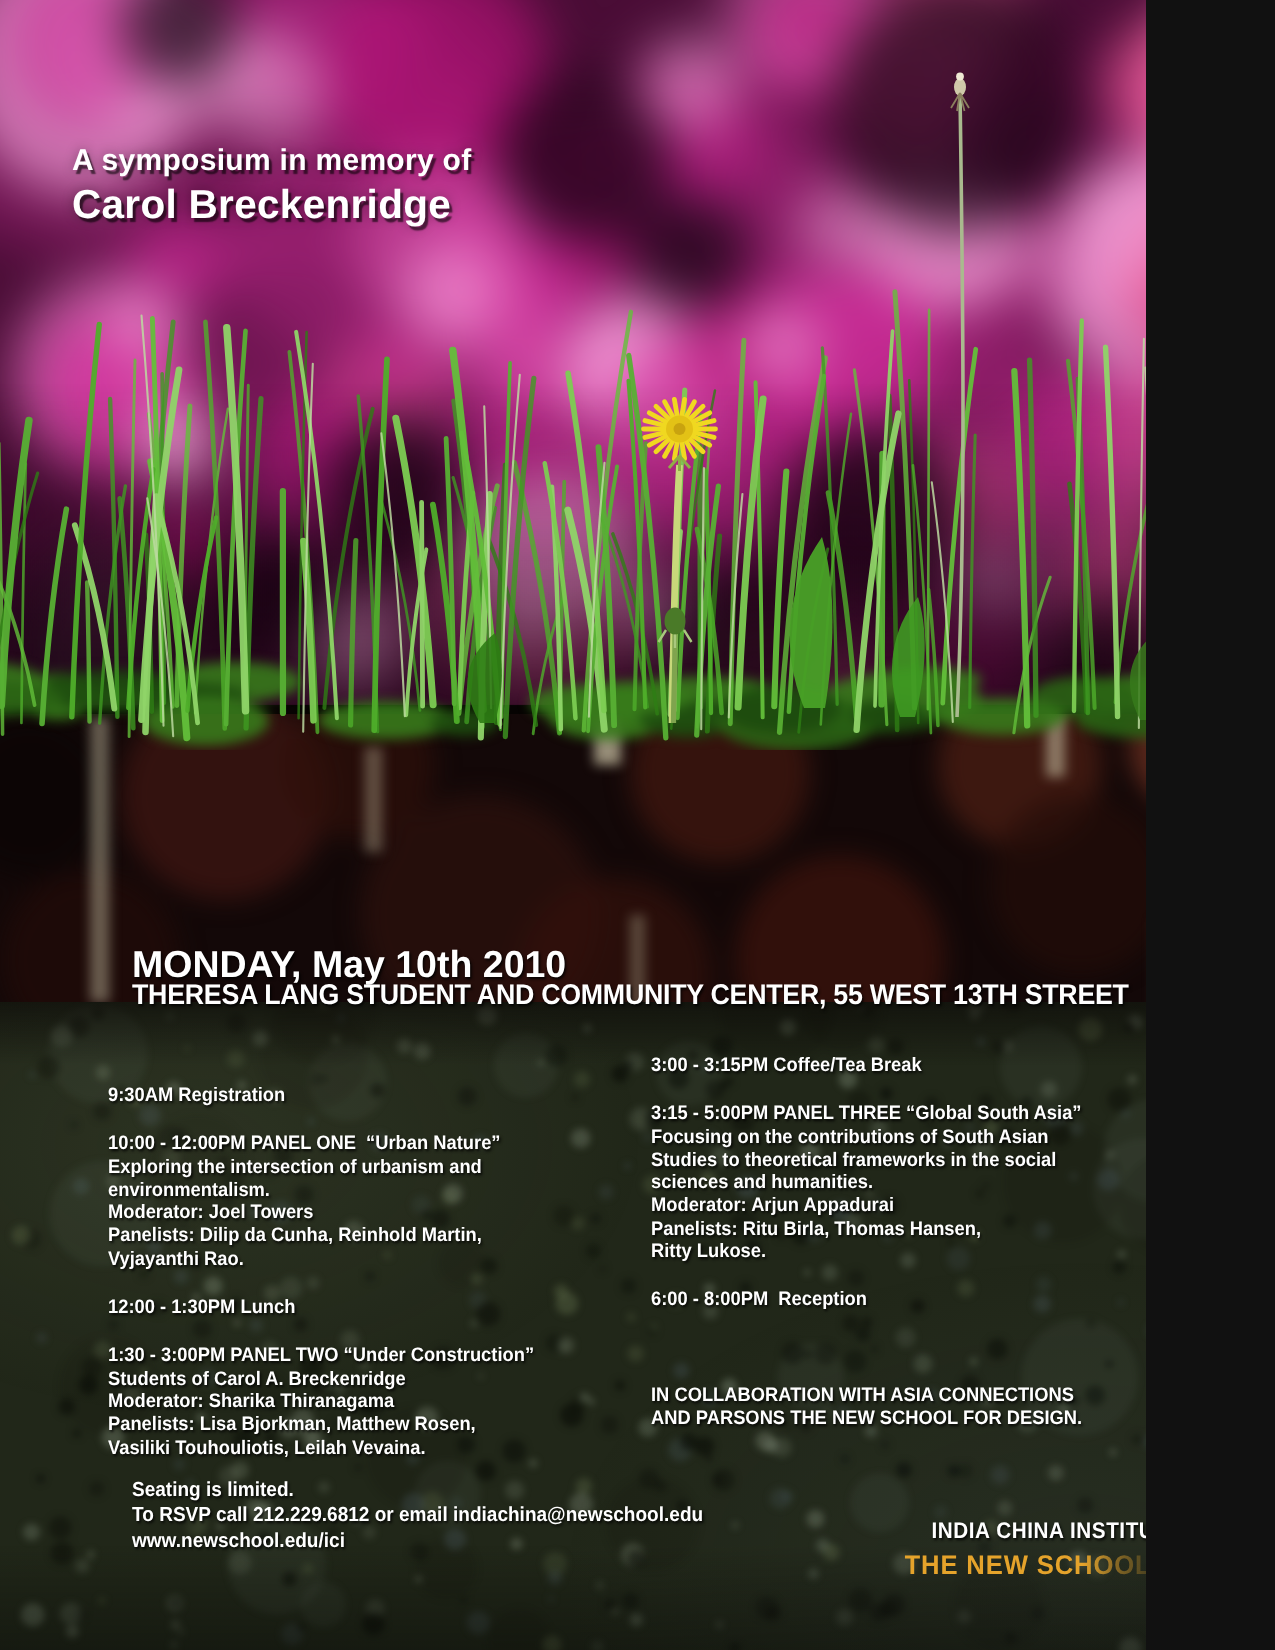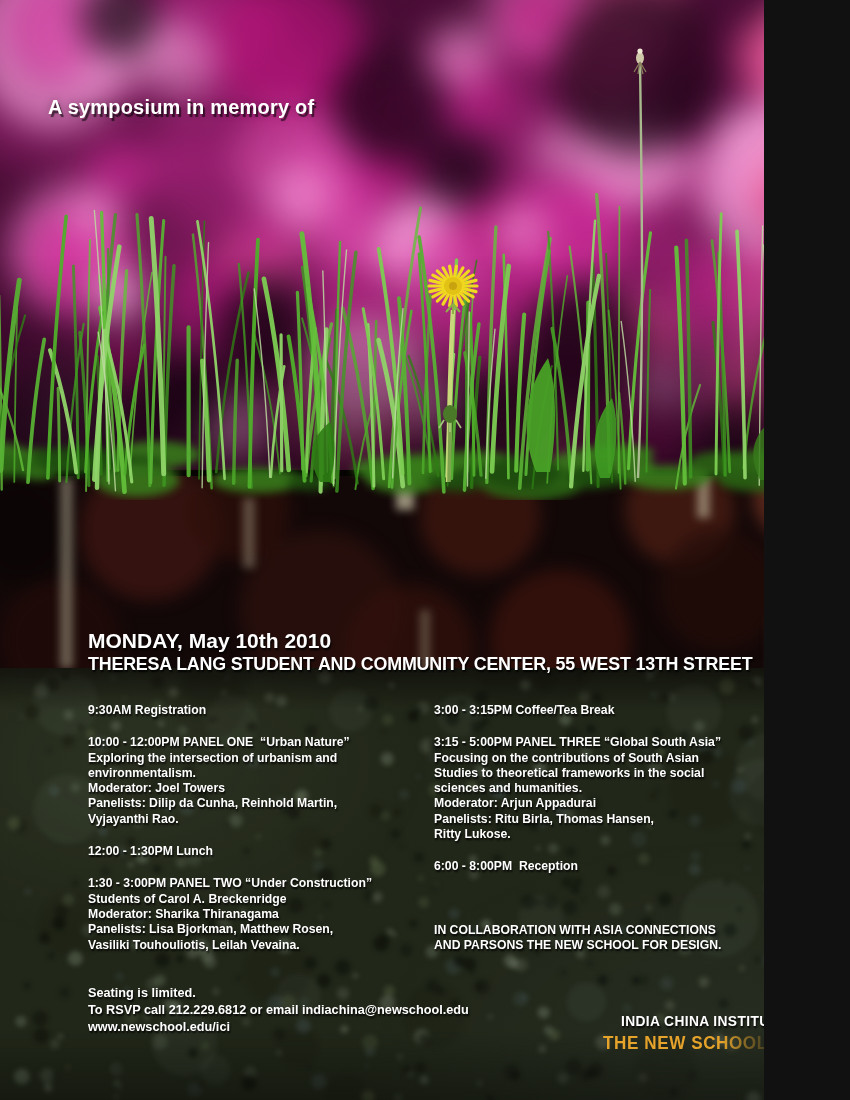--- a/index.html
+++ b/index.html
@@ -19,24 +19,24 @@
   #grass{top:0;width:850px;height:500px;}
 
   .txt{position:absolute;color:#fff;font-weight:700;transform-origin:left top;}
   .sh-big{text-shadow:2px 3px 1px rgba(0,0,0,.6),0 0 8px rgba(0,0,0,.35);}
   .sh-sm{text-shadow:1px 1.5px 2px rgba(0,0,0,.9);}
   .memorial{left:48px;top:94px;}
   .memorial .l1{font-size:20px;line-height:26px;letter-spacing:.2px;}
   .memorial .l2{font-size:27px;line-height:32px;letter-spacing:.2px;}
   .title{left:88px;top:503px;}
   .title div{font-size:40px;line-height:56px;letter-spacing:-.5px;white-space:pre;transform:scaleX(.97);transform-origin:left top;}
-  .date{left:88px;top:629px;font-size:21px;white-space:pre;}
+  .date{left:88px;top:629px;font-size:25px;white-space:pre;}
   .venue{left:88px;top:653px;font-size:19px;transform:scaleX(.94);white-space:pre;letter-spacing:-.2px;}
   .col{position:absolute;top:702px;width:370px;}
-  .col-left{left:88px;}
+  .col-left{left:72px;margin-top:20px;}
   .col-right{left:434px;}
   .sched-block{color:#fff;font-weight:700;font-size:13px;line-height:15.3px;margin-bottom:17px;
                white-space:pre-wrap;transform:scaleX(.94);transform-origin:left top;
                text-shadow:1px 1.5px 2px rgba(0,0,0,.9);}
   .collab{margin-top:48px;}
   .footer{left:88px;top:984px;font-size:13.5px;line-height:17px;white-space:pre-wrap;
           transform:scaleX(.94);}
   .ici-logo{left:621px;top:1012px;font-size:15px;letter-spacing:.4px;transform:scaleX(.92);white-space:pre;}
   .tns-logo{left:603px;top:1033px;font-size:18px;letter-spacing:.6px;color:#e5a32b;transform:scaleX(.95);
             white-space:pre;text-shadow:none;
@@ -851,20 +851,21 @@
         <path d="M444,420 l-5,8 M456,420 l5,8 M450,423 l0,9" stroke="#a9c87e" stroke-width="1.6"></path>
         <path d="M638,478 C644,350 642,200 640,62" stroke="#a9ba8e" stroke-width="2.4" fill="none"></path>
         <ellipse cx="640" cy="58" rx="4" ry="6" fill="#cfc8a9"></ellipse>
         <path d="M640,62 l-6,10 M640,62 l6,10 M640,62 l-2,12 M640,62 l3,12" stroke="#8a7f5e" stroke-width="1.2"></path>
         <circle cx="640" cy="51" r="2.6" fill="#efe9d4"></circle>
       </g>
   </svg>
 
   <div class="txt memorial sh-big">
     <div class="l1">A symposium in memory of</div>
+    <div class="l2">Carol Breckenridge</div>
   </div>
 
 
   <div class="txt date sh-sm">MONDAY, May 10th 2010</div>
   <div class="txt venue sh-sm">THERESA LANG STUDENT AND COMMUNITY CENTER, 55 WEST 13TH STREET</div>
 
   <div class="col col-left">
     <div class="sched-block">9:30AM Registration</div>
     <div class="sched-block">10:00 - 12:00PM PANEL ONE  “Urban Nature”
 Exploring the intersection of urbanism and

